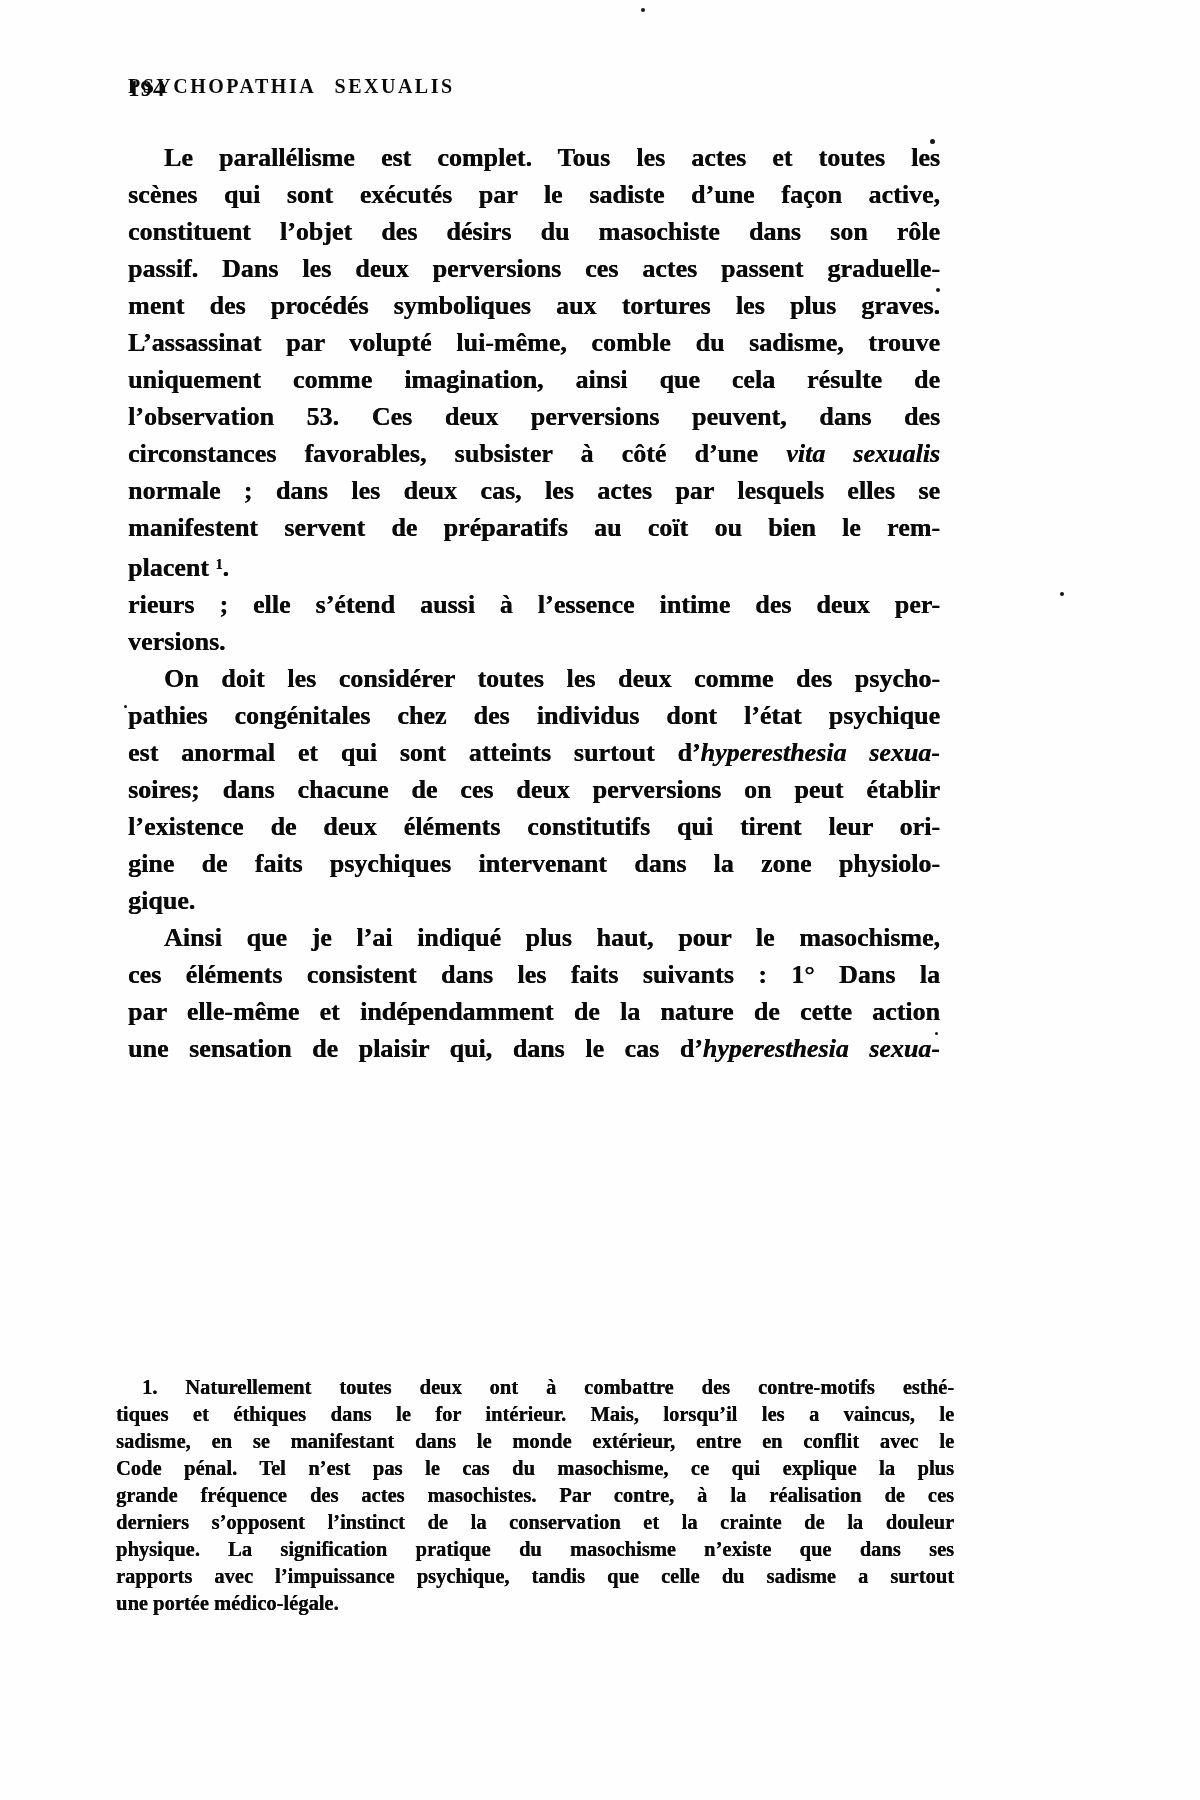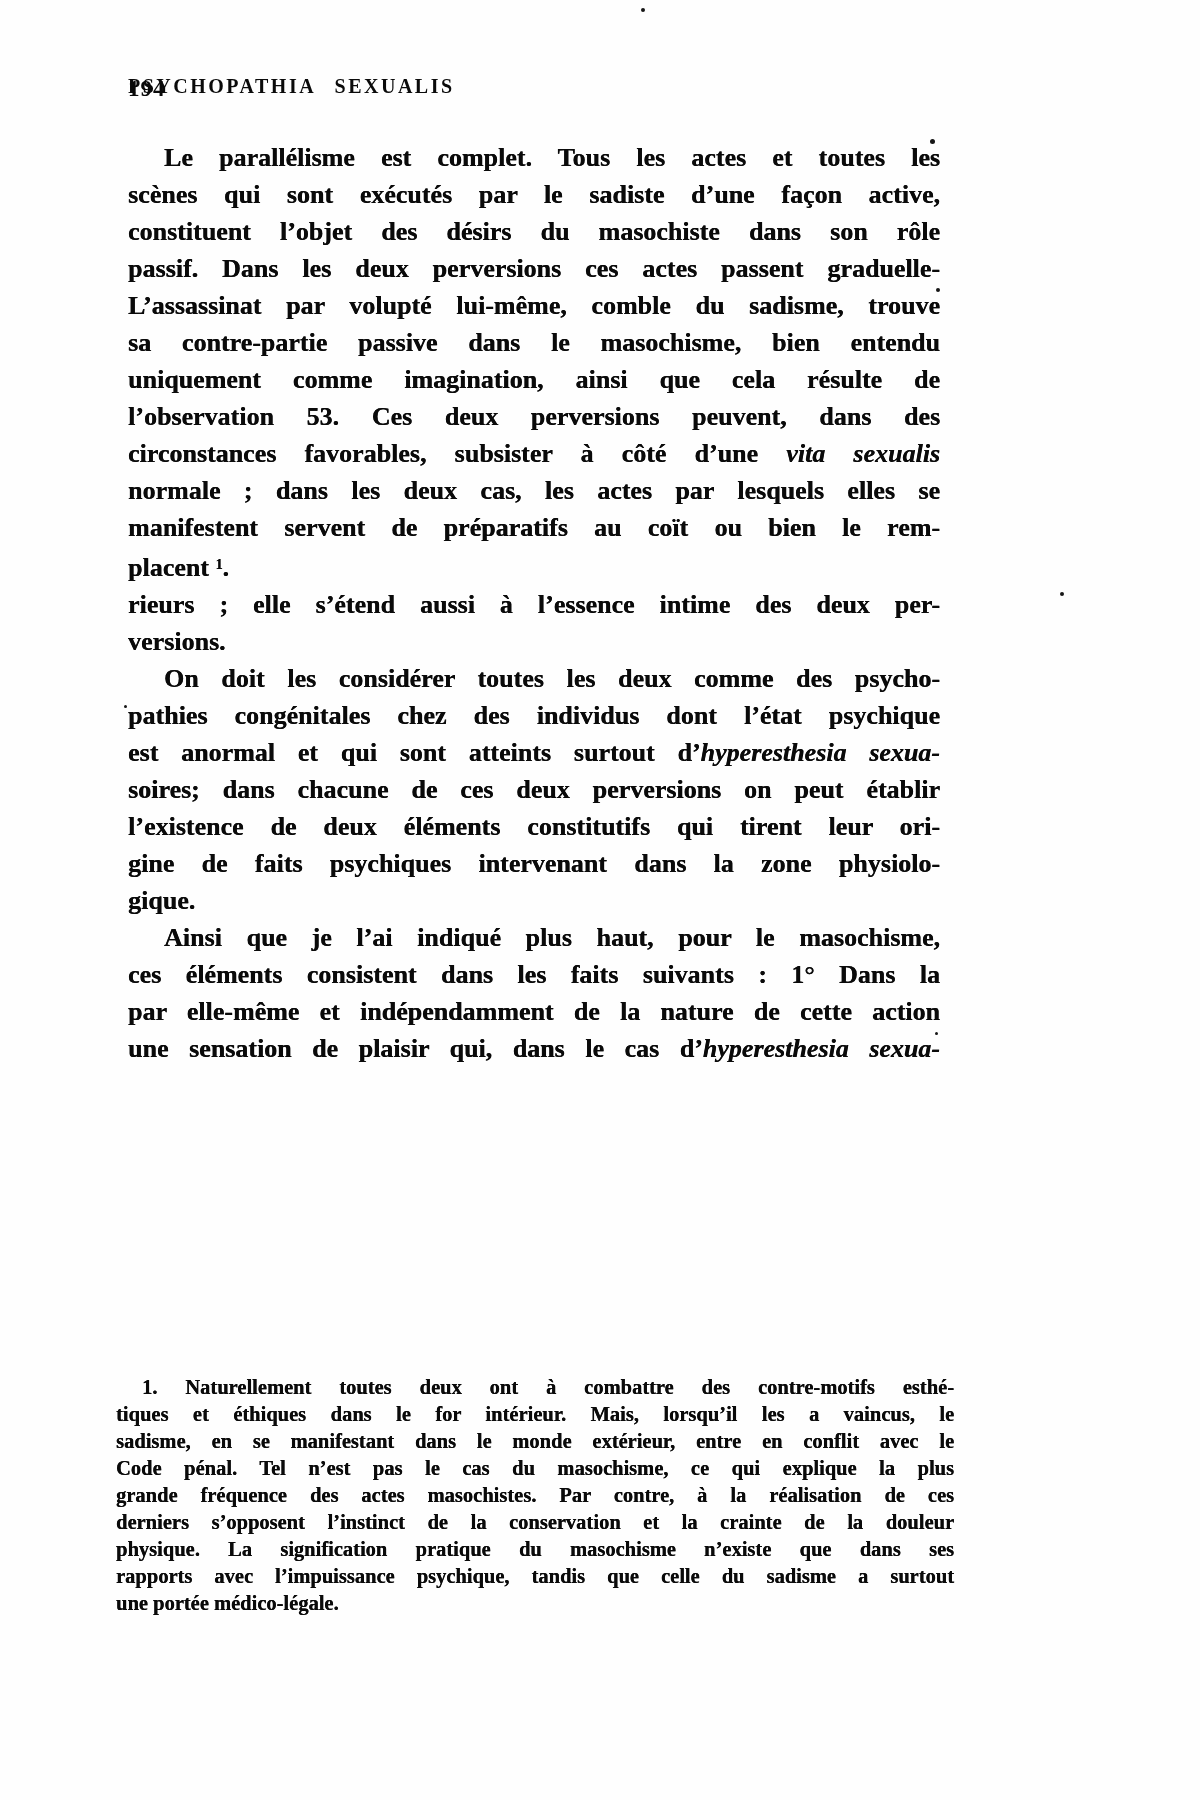--- a/index.html
+++ b/index.html
@@ -50,22 +50,22 @@
 
   <span class="page-number">194</span>
 
   <div class="running-title">PSYCHOPATHIA SEXUALIS</div>
 
   <div class="main-text" id="main-text">
       <div class="line indent"><span>Le parallélisme est complet. Tous les actes et toutes les</span></div>
       <div class="line"><span>scènes qui sont exécutés par le sadiste d’une façon active,</span></div>
       <div class="line"><span>constituent l’objet des désirs du masochiste dans son rôle</span></div>
       <div class="line"><span>passif. Dans les deux perversions ces actes passent graduelle-</span></div>
+      <div class="line"><span>ment des procédés symboliques aux tortures les plus graves.</span></div>
       <div class="line"><span>L’assassinat par volupté lui-même, comble du sadisme, trouve</span></div>
-      <div class="line"><span>sa contre-partie passive dans le masochisme, bien entendu</span></div>
       <div class="line"><span>uniquement comme imagination, ainsi que cela résulte de</span></div>
       <div class="line"><span>l’observation 53. Ces deux perversions peuvent, dans des</span></div>
       <div class="line"><span>circonstances favorables, subsister à côté d’une </span><em>vita sexualis</em></div>
       <div class="line"><span>normale ; dans les deux cas, les actes par lesquels elles se</span></div>
       <div class="line"><span>manifestent servent de préparatifs au coït ou bien le rem-</span></div>
       <div class="line flush"><span>placent </span><sup>1</sup><span>.</span></div>
       <div class="line"><span>rieurs ; elle s’étend aussi à l’essence intime des deux per-</span></div>
       <div class="line flush"><span>versions.</span></div>
       <div class="line indent"><span>On doit les considérer toutes les deux comme des psycho-</span></div>
       <div class="line"><span>pathies congénitales chez des individus dont l’état psychique</span></div>

